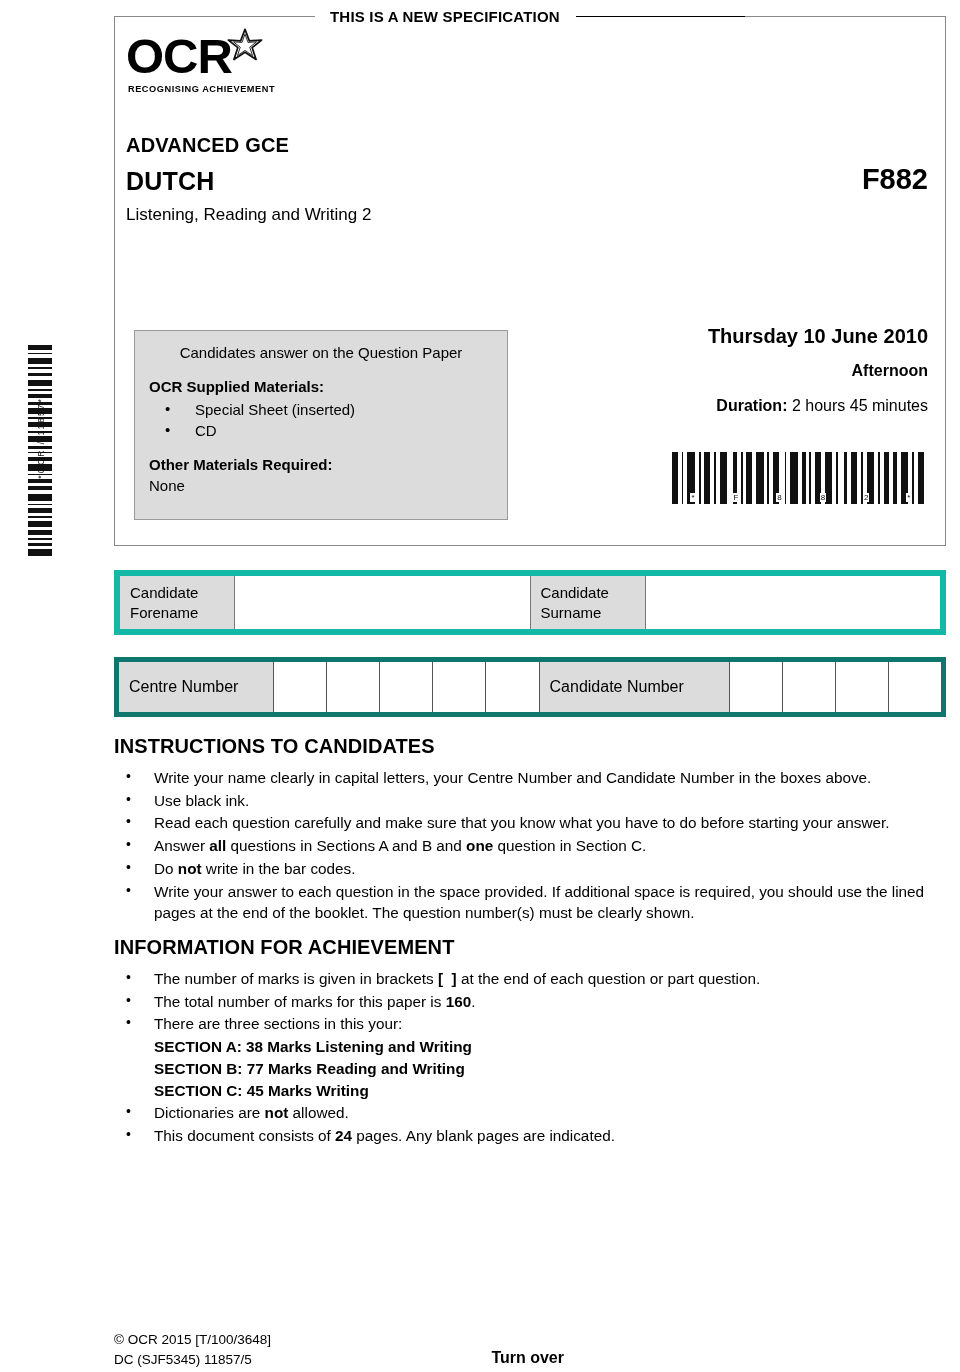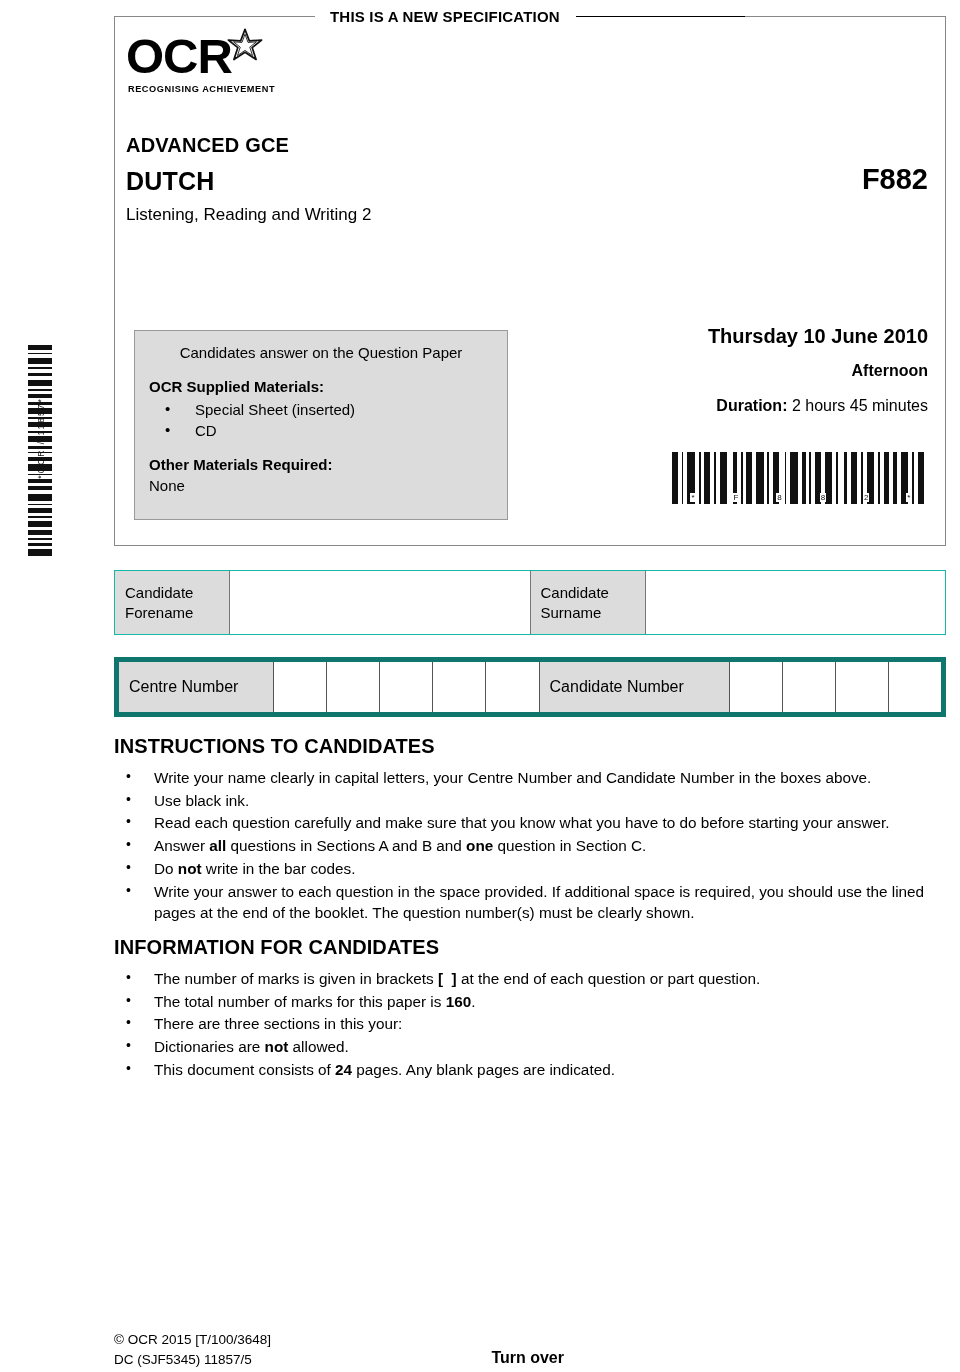--- a/index.html
+++ b/index.html
@@ -118,21 +118,21 @@
   .vbar .vlabel {
     position: absolute; left: -52px; top: 88px;
     width: 150px; text-align: center;
     transform: rotate(-90deg);
     font-size: 8.5px; letter-spacing: 2px; white-space: nowrap; color: #111;
   }
 
   
   .namerow {
     position: absolute; left: 114px; top: 570px; width: 832px; height: 65px;
-    display: flex; border: 1px solid #14b8a6;
+    display: flex; border: 6px solid #14b8a6;
   }
   .cell-label {
     background: #dcdcdc; border-right: 1px solid #777;
     display: flex; flex-direction: column; justify-content: center;
     padding: 0 10px; font-size: 15px; line-height: 1.28;
   }
   .cell-blank { background: #fff; }
   .nl1 { flex: 0 0 115px; }
   .nb1 { flex: 1 1 auto; border-right: 1px solid #777; }
   .nl2 { flex: 0 0 115px; }
@@ -406,26 +406,31 @@
       <li><span>Write your name clearly in capital letters, your Centre Number and Candidate Number in the boxes above.</span></li>
       <li><span>Use black ink.</span></li>
       <li><span>Read each question carefully and make sure that you know what you have to do before starting your answer.</span></li>
       <li><span class="rich">Answer <b>all</b> questions in Sections A and B and <b>one</b> question in Section C.</span></li>
       <li><span class="rich">Do <b>not</b> write in the bar codes.</span></li>
       <li><span>Write your answer to each question in the space provided. If additional space is required, you should use the lined pages at the end of the booklet. The question number(s) must be clearly shown.</span></li>
     </ul>
   </div>
 
   <div class="instr-block" id="information">
-    <div class="sect-title">INFORMATION FOR CANDIDATES</div>
+    <div class="sect-title">INFORMATION FOR ACHIEVEMENT</div>
     <ul class="instr-list">
       <li><span class="rich">The number of marks is given in brackets <b>[&nbsp; ]</b> at the end of each question or part question.</span></li>
       <li><span class="rich">The total number of marks for this paper is <b>160</b>.</span></li>
       <li>
         <span>There are three sections in this your:</span>
+        <div class="sub-sections">
+          <div>SECTION A: 38 Marks  Listening and Writing</div>
+          <div>SECTION B: 77 Marks  Reading and Writing</div>
+          <div>SECTION C: 45 Marks  Writing</div>
+        </div>
       </li>
       <li><span class="rich">Dictionaries are <b>not</b> allowed.</span></li>
       <li><span class="rich">This document consists of <b>24</b> pages. Any blank pages are indicated.</span></li>
     </ul>
   </div>
 
   <div class="footer">
     <div class="footer-grid">
       <div class="f-left">
         <div>© OCR 2015  [T/100/3648]</div>

